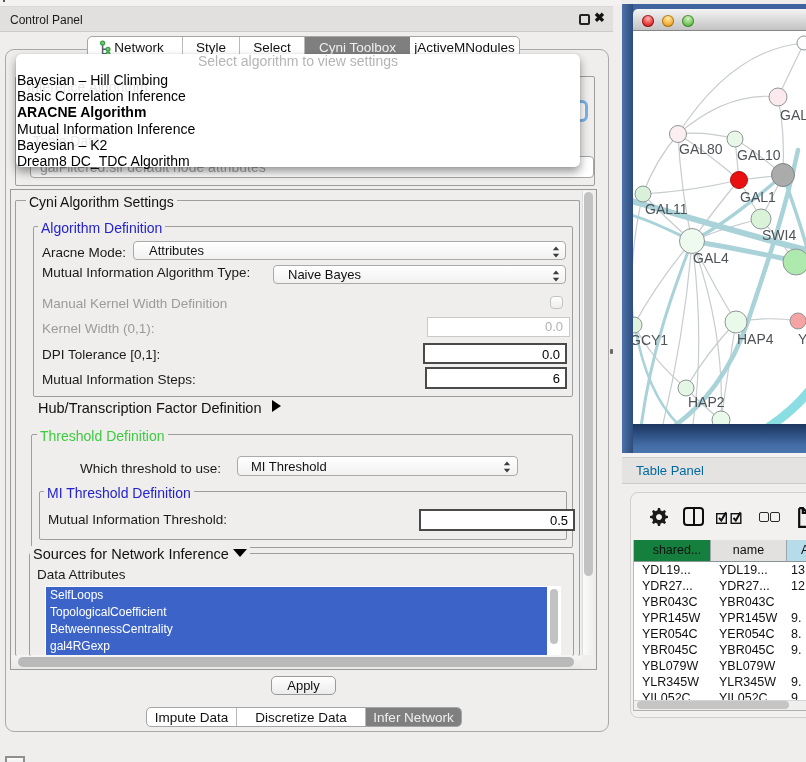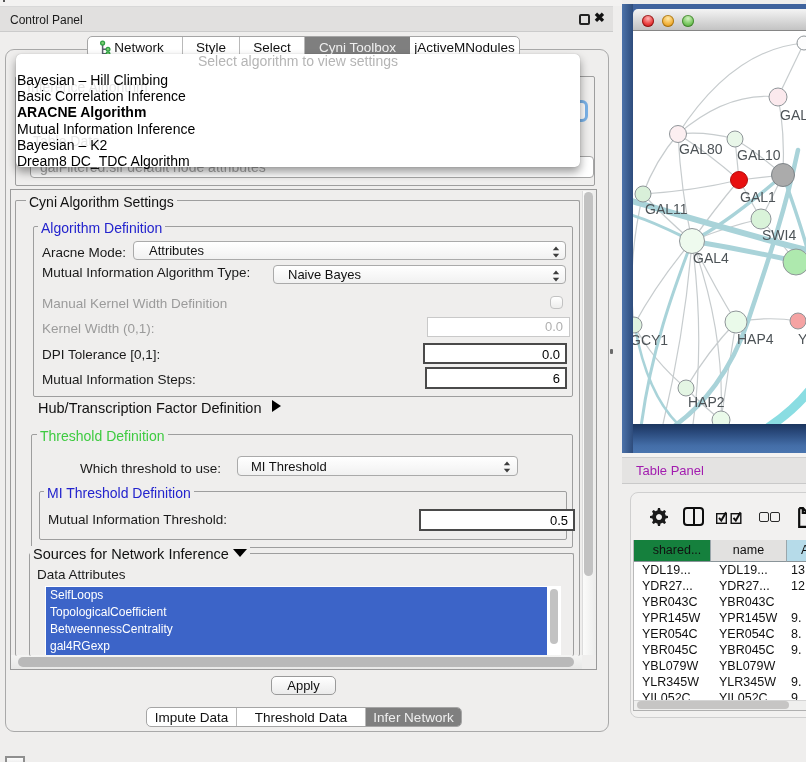--- a/index.html
+++ b/index.html
@@ -110,21 +110,21 @@
 <div class="abs" style="left:45px;top:586px;width:516px;height:69px;background:#fff;overflow:hidden">
   <div style="position:absolute;left:1px;top:1px;width:501px;height:68px;background:#3c64c8"></div>
   <div style="position:absolute;left:5px;top:1px;width:500px;font-size:12px;line-height:17px;color:#fff">SelfLoops<br>TopologicalCoefficient<br>BetweennessCentrality<br>gal4RGexp</div>
   <div style="position:absolute;left:505px;top:3px;width:8px;height:55px;background:#c2c2c2;border-radius:4px"></div>
 </div>
 
 <div class="abs" style="left:271px;top:676px;width:65px;height:19px;border:1px solid #9a9a9a;border-radius:5px;background:linear-gradient(#ffffff,#ebebeb);font-size:13px;text-align:center;line-height:17px">Apply</div>
 
 <div class="abs" style="left:146px;top:707px;width:316px;height:20px;background:#fff;border:1px solid #a5a5a5;border-radius:5px;display:flex;font-size:13.5px;overflow:hidden">
   <div style="width:90px;display:flex;align-items:center;justify-content:center;border-right:1px solid #b9b9b9">Impute Data</div>
-  <div style="width:129px;display:flex;align-items:center;justify-content:center;border-right:1px solid #b9b9b9">Threshold Data</div>
+  <div style="width:129px;display:flex;align-items:center;justify-content:center;border-right:1px solid #b9b9b9">Discretize Data</div>
   <div style="flex:1;display:flex;align-items:center;justify-content:center;background:#7f7f7f;color:#efefef">Infer Network</div>
 </div>
 
 <div class="abs" style="left:16px;top:54px;width:564px;height:113px;background:#fff;border-radius:5px;box-shadow:0 5px 10px rgba(0,0,0,0.4),0 0 1px rgba(0,0,0,0.3)"></div>
 <div class="abs" style="left:16px;top:53px;width:564px;text-align:center;font-size:14px;color:#b5b5b5">Select algorithm to view settings</div>
 <div class="abs" style="left:27px;top:79px;font-size:14px;color:rgba(90,90,90,0.15)">Inference Algorithm</div>
 <div class="abs" style="left:33px;top:133px;font-size:14px;color:rgba(90,90,90,0.15)">Table Data</div>
 <div class="abs" style="left:17px;top:72px;width:560px;font-size:14px;line-height:16.2px;color:#000">Bayesian – Hill Climbing<br>Basic Correlation Inference<br><b>ARACNE Algorithm</b><br>Mutual Information Inference<br>Bayesian – K2<br>Dream8 DC_TDC Algorithm</div>
 
 <div class="abs" style="left:5px;top:756px;width:20px;height:10px;border:2px solid #8f8f8f;background:linear-gradient(#fdfdfd,#e8e8e8)"></div>
@@ -212,21 +212,21 @@
     <text x="104" y="313">HAP4</text>
     <text x="165" y="313">YE</text>
     <text x="-3" y="314">GCY1</text>
     <text x="55" y="376">HAP2</text>
   </g>
 </svg>
 </div>
 
 <div class="abs" style="left:622px;top:453px;width:184px;height:4px;background:#f4f3f2"></div>
 <div class="abs" style="left:622px;top:457px;width:184px;height:27px;background:#e4e3e2;border-top:1px solid #cfcfcf;border-bottom:1px solid #c9c9c9"></div>
-<div class="abs" style="left:636px;top:463px;font-size:13px;color:#a21caf">Table Panel</div>
+<div class="abs" style="left:636px;top:463px;font-size:13px;color:#0369a1">Table Panel</div>
 
 <div class="abs" style="left:630px;top:492px;width:190px;height:226px;background:#f2f1f0;border:1px solid #cfcfcf;border-radius:8px"></div>
 
 <div class="abs" style="left:649px;top:507px">
 <svg width="20" height="20" viewBox="0 0 20 20">
       <path fill="#1a1a1a" d="M10,2 L12,2 L12.6,4.4 a6,6 0 0 1 1.8,0.75 L16.5,3.9 L18,5.4 L16.85,7.6 a6,6 0 0 1 0.75,1.8 L20,10 L20,12 L17.6,12.6 a6,6 0 0 1 -0.75,1.8 L18,16.5 L16.5,18 L14.4,16.85 a6,6 0 0 1 -1.8,0.75 L12,20 L10,20 L9.4,17.6 a6,6 0 0 1 -1.8,-0.75 L5.5,18 L4,16.5 L5.15,14.4 a6,6 0 0 1 -0.75,-1.8 L2,12 L2,10 L4.4,9.4 a6,6 0 0 1 0.75,-1.8 L4,5.5 L5.5,4 L7.6,5.15 a6,6 0 0 1 1.8,-0.75 Z M11,8 a3,3 0 1 0 0.001,0 Z" transform="translate(-1,-1)"></path>
     </svg>
 </div>
 <div class="abs" style="left:683px;top:507px;width:21px;height:19px;border:2.5px solid #0d0d0d;border-radius:4px"></div>
 <div class="abs" style="left:692.5px;top:507px;width:2.5px;height:19px;background:#0d0d0d"></div>

